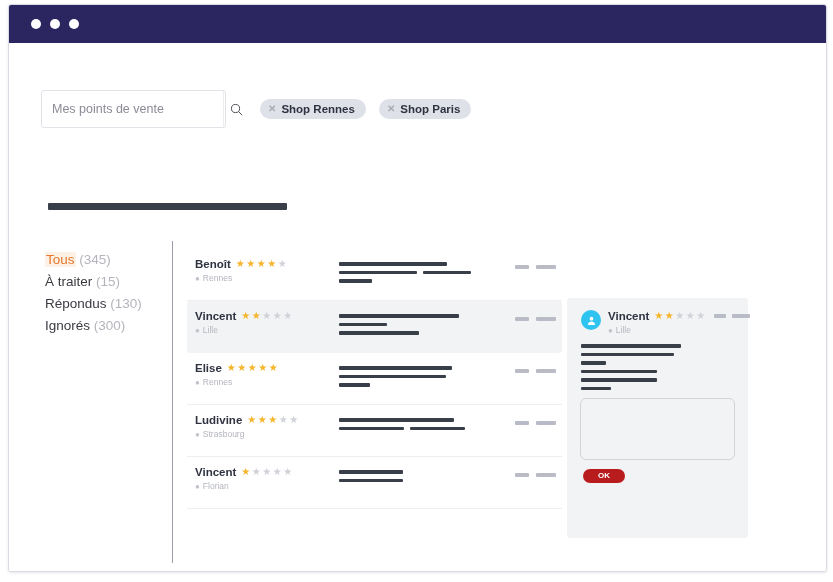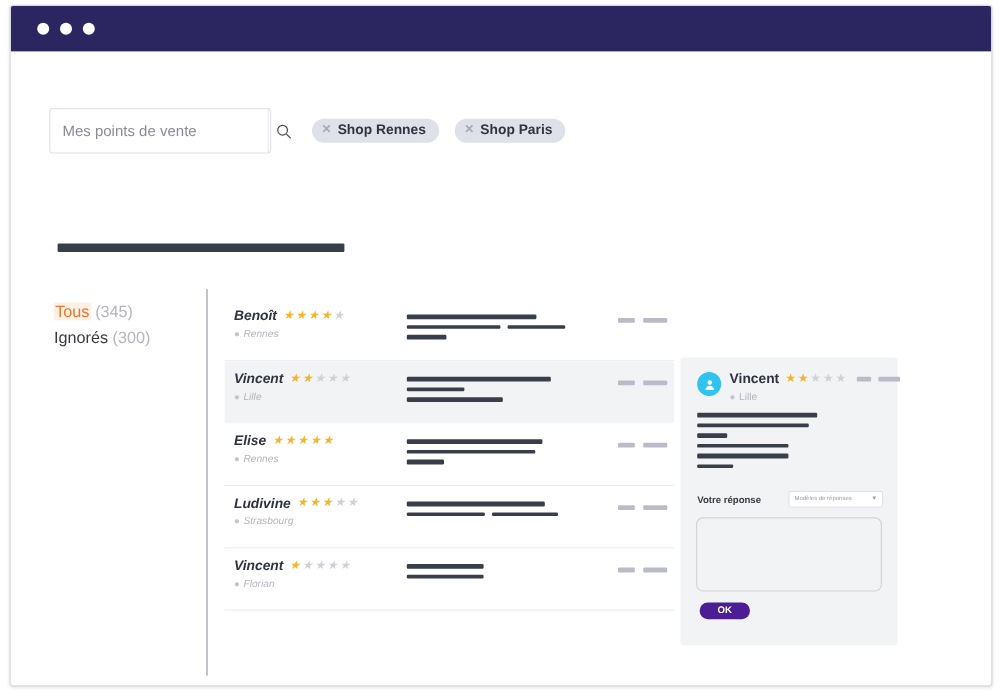--- a/index.html
+++ b/index.html
@@ -180,21 +180,20 @@
     top: 206px;
     width: 375px;
   }
   .row {
     position: relative;
     height: 52px;
     border-bottom: 1px solid #eeeef2;
     padding: 9px 0 0 8px;
     box-sizing: border-box;
     cursor: pointer;
-    font-style: italic;
   }
   .row.selected {
     background: #f2f3f5;
     border-bottom-color: transparent;
     border-radius: 3px;
   }
   .row:last-child { border-bottom: 1px solid #eeeef2; }
   .row-name {
     display: flex;
     align-items: center;
@@ -332,21 +331,21 @@
     box-sizing: border-box;
     padding: 5px;
   }
   .ok-btn {
     display: block;
     margin: 9px 0 0 16px;
     width: 42px;
     height: 14px;
     border: none;
     border-radius: 7px;
-    background: #4c1d95;
+    background: #b91c1c;
     color: #ffffff;
     font-family: "Liberation Sans", sans-serif;
     font-size: 8px;
     font-weight: bold;
     cursor: pointer;
     line-height: 14px;
     padding: 0;
   }
 </style>
 </head>
@@ -388,20 +387,28 @@
           </div>
         </div>
       </div>
 
       <div class="title-bar"></div>
 
       <div class="sidebar">
         <div class="side-item active">
           <span class="lab">Tous</span>
           <span class="cnt">(345)</span>
+        </div>
+        <div class="side-item">
+          <span class="lab">À traiter</span>
+          <span class="cnt">(15)</span>
+        </div>
+        <div class="side-item">
+          <span class="lab">Répondus</span>
+          <span class="cnt">(130)</span>
         </div>
         <div class="side-item">
           <span class="lab">Ignorés</span>
           <span class="cnt">(300)</span>
         </div>
       </div>
 
       <div class="vdivide"></div>
 
       <div class="list" id="review-list">
@@ -590,27 +597,20 @@
 
         <div class="panel-lines" id="panel-lines">
             <div class="ln" style="width: 100px;"></div>
             <div class="ln" style="width: 93px;"></div>
             <div class="ln" style="width: 25px;"></div>
             <div class="ln" style="width: 76px;"></div>
             <div class="ln" style="width: 76px;"></div>
             <div class="ln" style="width: 30px;"></div>
           </div>
 
-        <div class="reply-row">
-          <span class="reply-label">Votre réponse</span>
-          <div class="tpl-select">
-            <span>Modèles de réponses</span>
-            <span class="caret">▼</span>
-          </div>
-        </div>
 
         <textarea class="reply-area" placeholder="" style=""></textarea>
 
         <button class="ok-btn">OK</button>
       </div>
 
     </div>
   </div>
 </div>
 

